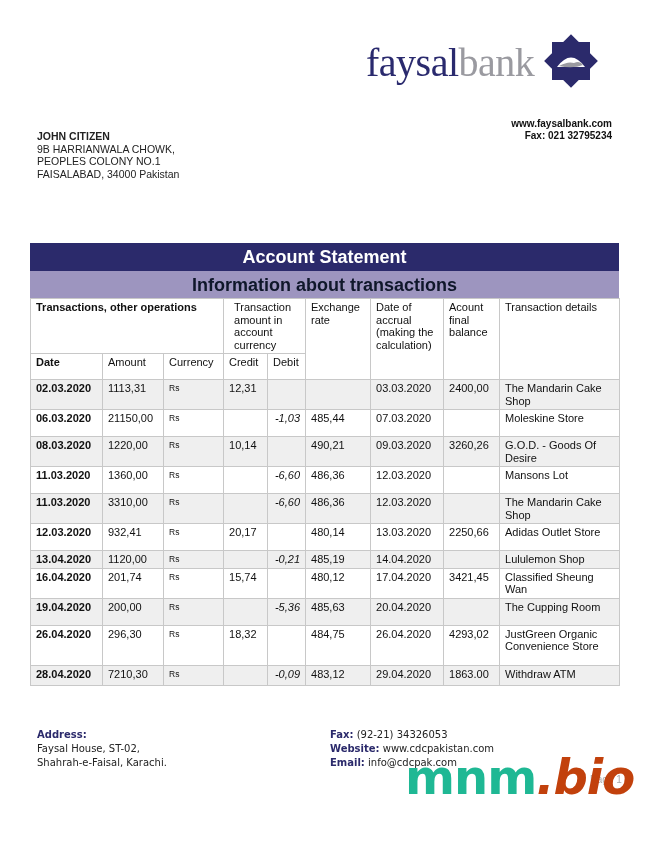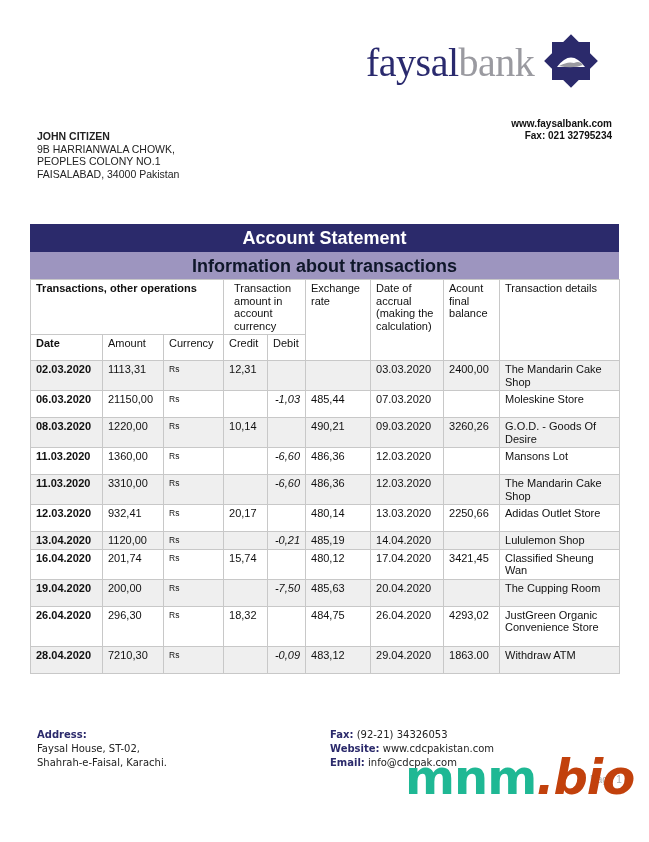--- a/index.html
+++ b/index.html
@@ -5,21 +5,21 @@
   html, body { margin:0; padding:0; background:#ffffff; }
   body { width:649px; height:842px; position:relative; overflow:hidden; font-family:"Liberation Sans", sans-serif; color:#111; }
   .logo { position:absolute; left:366px; top:38px; height:50px; display:flex; align-items:center; }
   .logo-text { font-family:"Liberation Serif", serif; font-size:40px; letter-spacing:-0.5px; line-height:1; }
   .logo-faysal { color:#2a2a6e; }
   .logo-bank { color:#9a9aa0;text-align:right; }
   .logo-mark { width:62px; height:62px; margin-left:6px; position:relative; top:-2px; }
   .contact-top { position:absolute; right:37px; top:118px; text-align:right; font-size:10px; font-weight:bold; line-height:12px; color:#111; }
   .recipient { position:absolute; left:37px; top:130px; font-size:10.5px; line-height:12.5px; color:#222; }
   .recipient .name { font-weight:bold; }
-  .statement { position:absolute; left:30px; top:224px; width:589px; }
+  .statement { position:absolute; left:30px; top:243px; width:589px; }
   .bar1 { background:#2b2a6b; color:#fff; font-weight:bold; font-size:18px; text-align:center; height:28px; line-height:28px; }
   .bar2 { background:#9d95bf; color:#0f172a; font-weight:bold; font-size:18px; text-align:center; height:27px; line-height:28px; }
   table.tx { border-collapse:collapse; width:589px; table-layout:fixed; font-size:11px; }
   table.tx td, table.tx th { border:1px solid #c8c8c8; vertical-align:top; padding:2px 5px; text-align:left; font-weight:normal; line-height:12.5px; overflow:hidden; }
   table.tx th.bold, table.tx td.bold { font-weight:bold; }
   table.tx tr.r-shade td { background:#efefef; }
   .cur { font-size:8.5px; }
   .num-right { text-align:right !important;font-style:italic; }
   .footer { position:absolute; top:728px; font-size:10px; line-height:14px; color:#222; font-family:"DejaVu Sans", sans-serif; }
   .footer .lbl { color:#2b2a6b; font-weight:bold; }
@@ -176,38 +176,38 @@
           <td>480,12</td>
           <td>17.04.2020</td>
           <td>3421,45</td>
           <td>Classified Sheung Wan</td>
         </tr>
         <tr class="r-shade" style="height: 27px;">
           <td class="bold">19.04.2020</td>
           <td>200,00</td>
           <td class="cur">Rs</td>
           <td></td>
-          <td class="num-right">-7,50</td>
+          <td class="num-right">-5,36</td>
           <td>485,63</td>
           <td>20.04.2020</td>
           <td></td>
           <td>The Cupping Room</td>
         </tr>
         <tr style="height: 40px;">
           <td class="bold">26.04.2020</td>
           <td>296,30</td>
           <td class="cur">Rs</td>
           <td>18,32</td>
           <td class="num-right"></td>
           <td>484,75</td>
           <td>26.04.2020</td>
           <td>4293,02</td>
           <td>JustGreen Organic Convenience Store</td>
         </tr>
-        <tr class="r-shade" style="height: 27px; border-radius: 12px;">
+        <tr class="r-shade" style="height: 20px; border-radius: 12px;">
           <td class="bold">28.04.2020</td>
           <td>7210,30</td>
           <td class="cur">Rs</td>
           <td></td>
           <td class="num-right">-0,09</td>
           <td>483,12</td>
           <td>29.04.2020</td>
           <td>1863.00</td>
           <td>Withdraw ATM</td>
         </tr>

